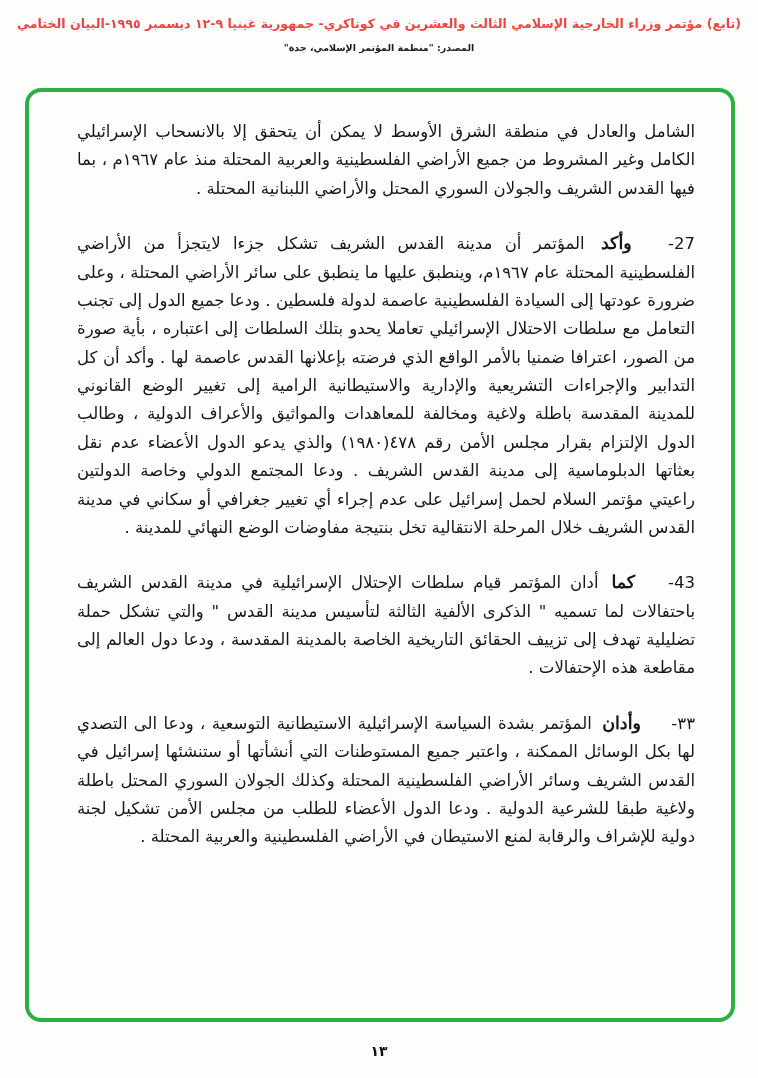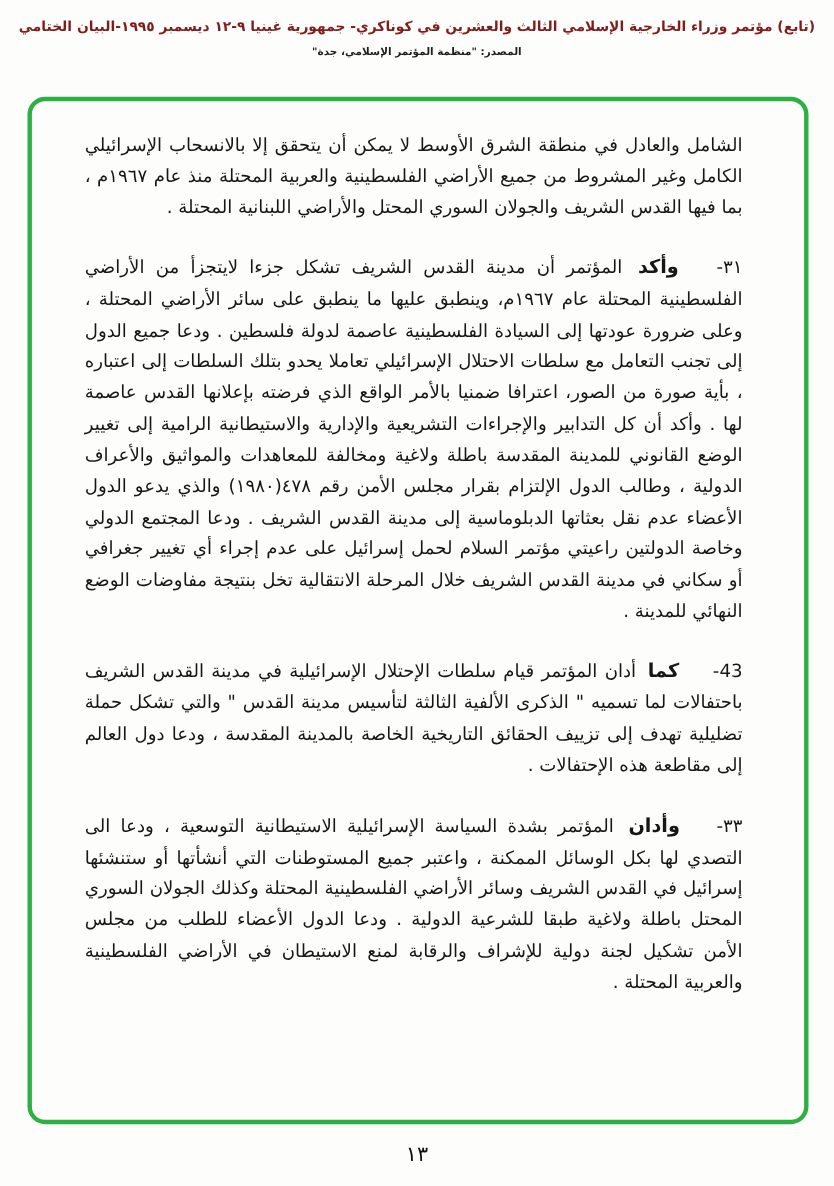--- a/index.html
+++ b/index.html
@@ -13,85 +13,86 @@
   }
   .header {
     direction: rtl;
     text-align: center;
     padding-top: 16px;
   }
   .header-title {
     font-weight: bold;
     font-size: 12.6px;
     white-space: nowrap;
-    color: #7f1d1d;
+    color: #ef4444;
   }
   .header-source {
     font-weight: bold;
     font-size: 9.5px;
     margin-top: 11px;
     color: #1d1d1d;
   }
   .frame {
     position: absolute;
     left: 25px;
     top: 88px;
     width: 710px;
     height: 934px;
     border: 4px solid #2cb043;
     border-radius: 16px;
-    padding: 26px 56px 18px 48px;
+    padding: 26px 36px 18px 48px;
     direction: rtl;
     background: transparent;
   }
   .bodytext {
     font-size: 16.5px;
     line-height: 1.72;
     text-align: justify;
   }
   .intro, .para { margin-bottom: 25px; }
   .para:last-child { margin-bottom: 14px; }
   .para-num {
     margin-left: 24px;
     white-space: nowrap;
   }
   .para-lead {
     font-weight: bold;
     font-size: 17.5px;
     margin-left: 4px;
+    font-family: Liberation Serif, serif;
   }
   .footer {
     position: absolute;
     bottom: 18px;
     left: 0;
     width: 100%;
     text-align: center;
   }
   .page-number {
-    font-weight: normal;
-    font-size: 19px;
+    font-weight: bold;
+    font-size: 14px;
     color: #111;
   }
 </style>
 </head>
 <body>
 
 <div class="page">
 
   <header class="header">
     <div class="header-title">(تابع) مؤتمر وزراء الخارجية الإسلامي الثالث والعشرين في كوناكري- جمهورية غينيا ٩-١٢ ديسمبر ١٩٩٥-البيان الختامي</div>
     <div class="header-source">المصدر: "منظمة المؤتمر الإسلامي، جدة"</div>
   </header>
 
   <main class="frame bodytext" style="border-color: rgb(44, 176, 67);">
 
     <p class="intro">الشامل والعادل في منطقة الشرق الأوسط لا يمكن أن يتحقق إلا بالانسحاب الإسرائيلي الكامل وغير المشروط من جميع الأراضي الفلسطينية والعربية المحتلة منذ عام ١٩٦٧م ، بما فيها القدس الشريف والجولان السوري المحتل والأراضي اللبنانية المحتلة .</p>
 
     <p class="para">
-      <span class="para-num">٣١-</span>
+      <span class="para-num">27-</span>
       <span class="para-lead">وأكد</span>
       <span class="para-text">المؤتمر أن مدينة القدس الشريف تشكل جزءا لايتجزأ من الأراضي الفلسطينية المحتلة عام ١٩٦٧م، وينطبق عليها ما ينطبق على سائر الأراضي المحتلة ، وعلى ضرورة عودتها إلى السيادة الفلسطينية عاصمة لدولة فلسطين . ودعا جميع الدول إلى تجنب التعامل مع سلطات الاحتلال الإسرائيلي تعاملا يحدو بتلك السلطات إلى اعتباره ، بأية صورة من الصور، اعترافا ضمنيا بالأمر الواقع الذي فرضته بإعلانها القدس عاصمة لها . وأكد أن كل التدابير والإجراءات التشريعية والإدارية والاستيطانية الرامية إلى تغيير الوضع القانوني للمدينة المقدسة باطلة ولاغية ومخالفة للمعاهدات والمواثيق والأعراف الدولية ، وطالب الدول الإلتزام بقرار مجلس الأمن رقم ٤٧٨(١٩٨٠) والذي يدعو الدول الأعضاء عدم نقل بعثاتها الدبلوماسية إلى مدينة القدس الشريف . ودعا المجتمع الدولي وخاصة الدولتين راعيتي مؤتمر السلام لحمل إسرائيل على عدم إجراء أي تغيير جغرافي أو سكاني في مدينة القدس الشريف خلال المرحلة الانتقالية تخل بنتيجة مفاوضات الوضع النهائي للمدينة .</span>
     </p>
 
     <p class="para">
       <span class="para-num">43-</span>
       <span class="para-lead">كما</span>
       <span class="para-text">أدان المؤتمر قيام سلطات الإحتلال الإسرائيلية في مدينة القدس الشريف باحتفالات لما تسميه " الذكرى الألفية الثالثة لتأسيس مدينة القدس " والتي تشكل حملة تضليلية تهدف إلى تزييف الحقائق التاريخية الخاصة بالمدينة المقدسة ، ودعا دول العالم إلى مقاطعة هذه الإحتفالات .</span>
     </p>
 

